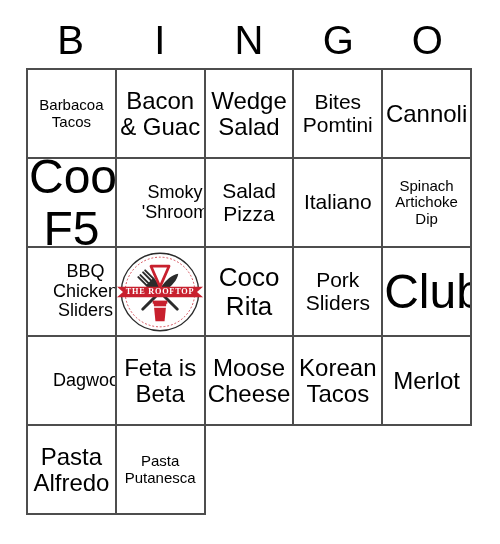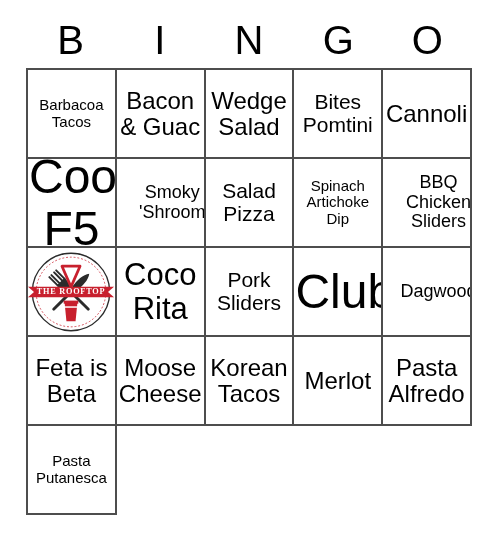--- a/index.html
+++ b/index.html
@@ -47,40 +47,39 @@
     border-top: 2px solid #4d4d4d;
     border-left: 2px solid #4d4d4d;
     box-sizing: content-box;
   }
   .cell {
     border-right: 2px solid #4d4d4d;
     border-bottom: 2px solid #4d4d4d;
     box-sizing: border-box;
     display: flex;
     align-items: center;
-    justify-content: center;
     text-align: center;
     padding: 2px 1px;
     overflow: hidden;
     background: #ffffff;
   }
   .cell-text {
     display: block;
     width: 100%;
     color: #000000;
     line-height: 1.08;
     white-space: pre-line;
   }
 
   
   .fs-xs  { font-size: 15px; }
   .fs-s   { font-size: 18px; padding-left: 24px; }
   .fs-m   { font-size: 21px; }
   .fs-l   { font-size: 24px; }
-  .fs-xl  { font-size: 31px; }
+  .fs-xl  { font-size: 26px; }
   .fs-xxl { font-size: 48px; }
 
   
   .logo-cell {
     padding: 0;
   }
   .logo-wrap {
     width: 86px;
     height: 86px;
     position: relative;
@@ -124,20 +123,23 @@
       </div>
     <div class="cell">
         <span class="cell-text fs-xxl">Coop F5</span>
       </div>
     <div class="cell">
         <span class="cell-text fs-s">Smoky 'Shroom</span>
       </div>
     <div class="cell">
         <span class="cell-text fs-m">Salad Pizza</span>
       </div>
+    <div class="cell">
+        <span class="cell-text fs-m">Italiano</span>
+      </div>
 
     <div class="cell">
         <span class="cell-text fs-xs">Spinach Artichoke Dip</span>
       </div>
     <div class="cell">
         <span class="cell-text fs-s">BBQ Chicken Sliders</span>
       </div>
     <div class="cell logo-cell">
       <div class="logo-wrap">
         <svg class="logo-svg" viewBox="0 0 100 100">

